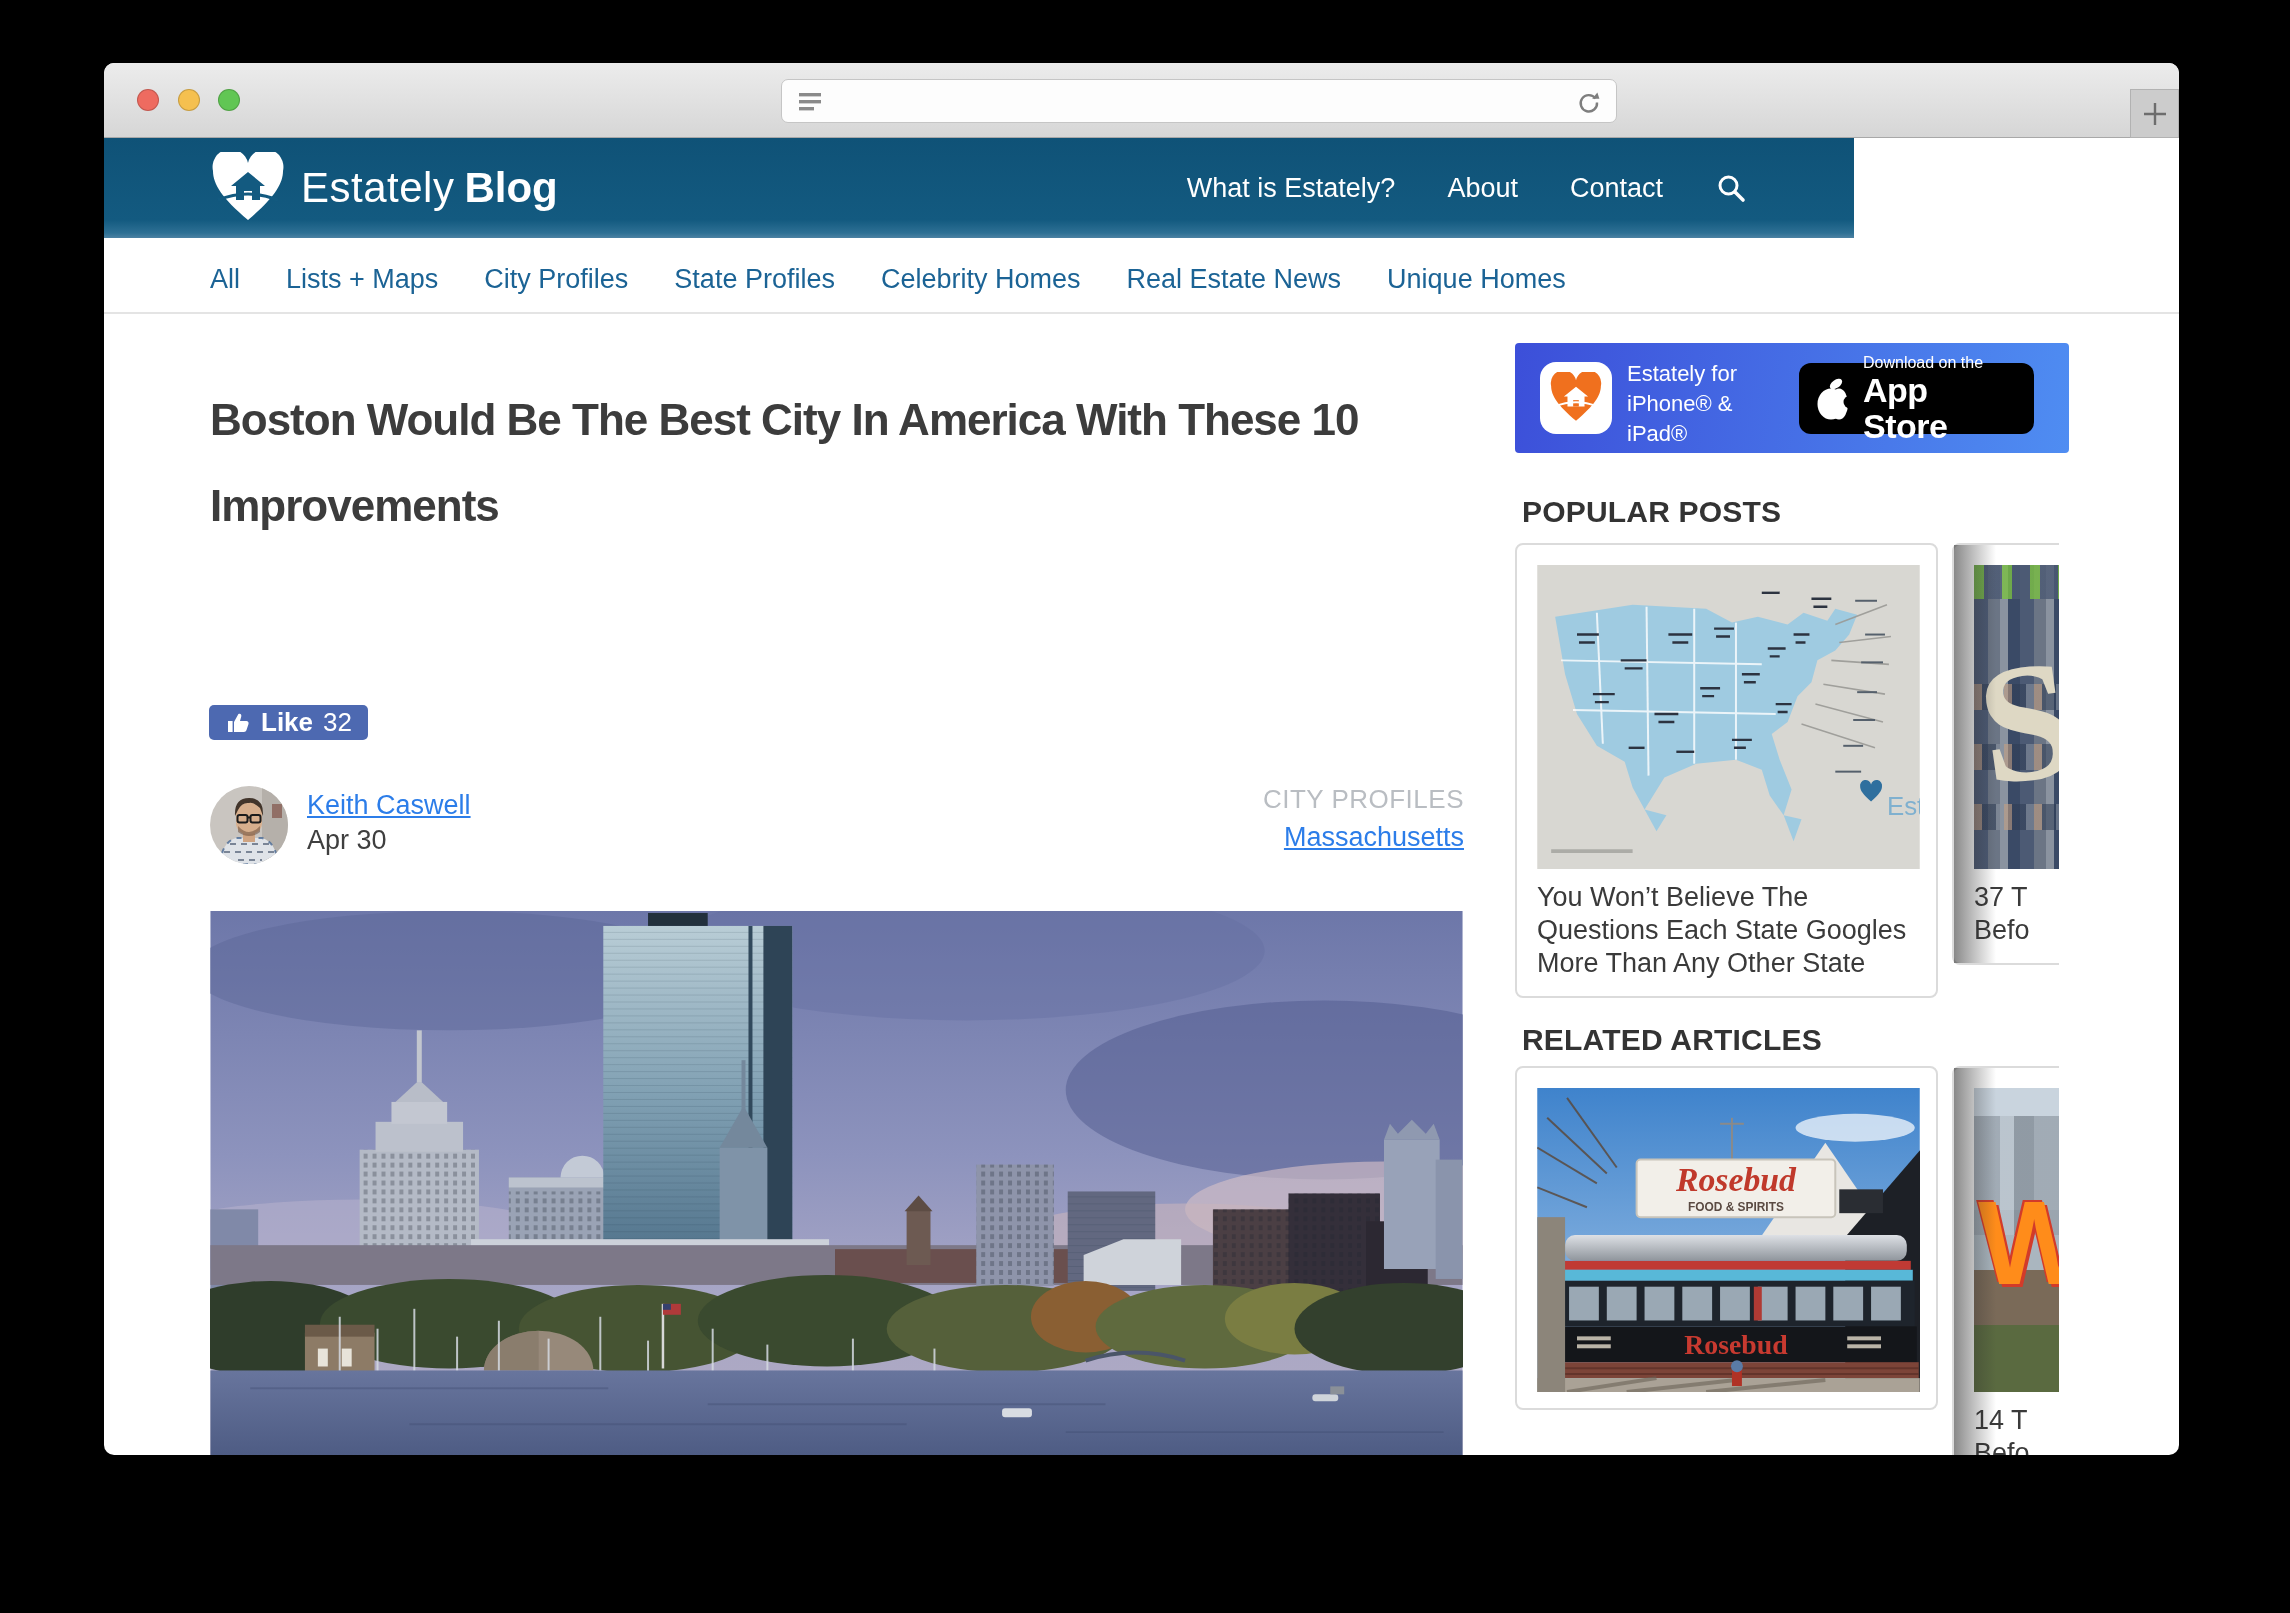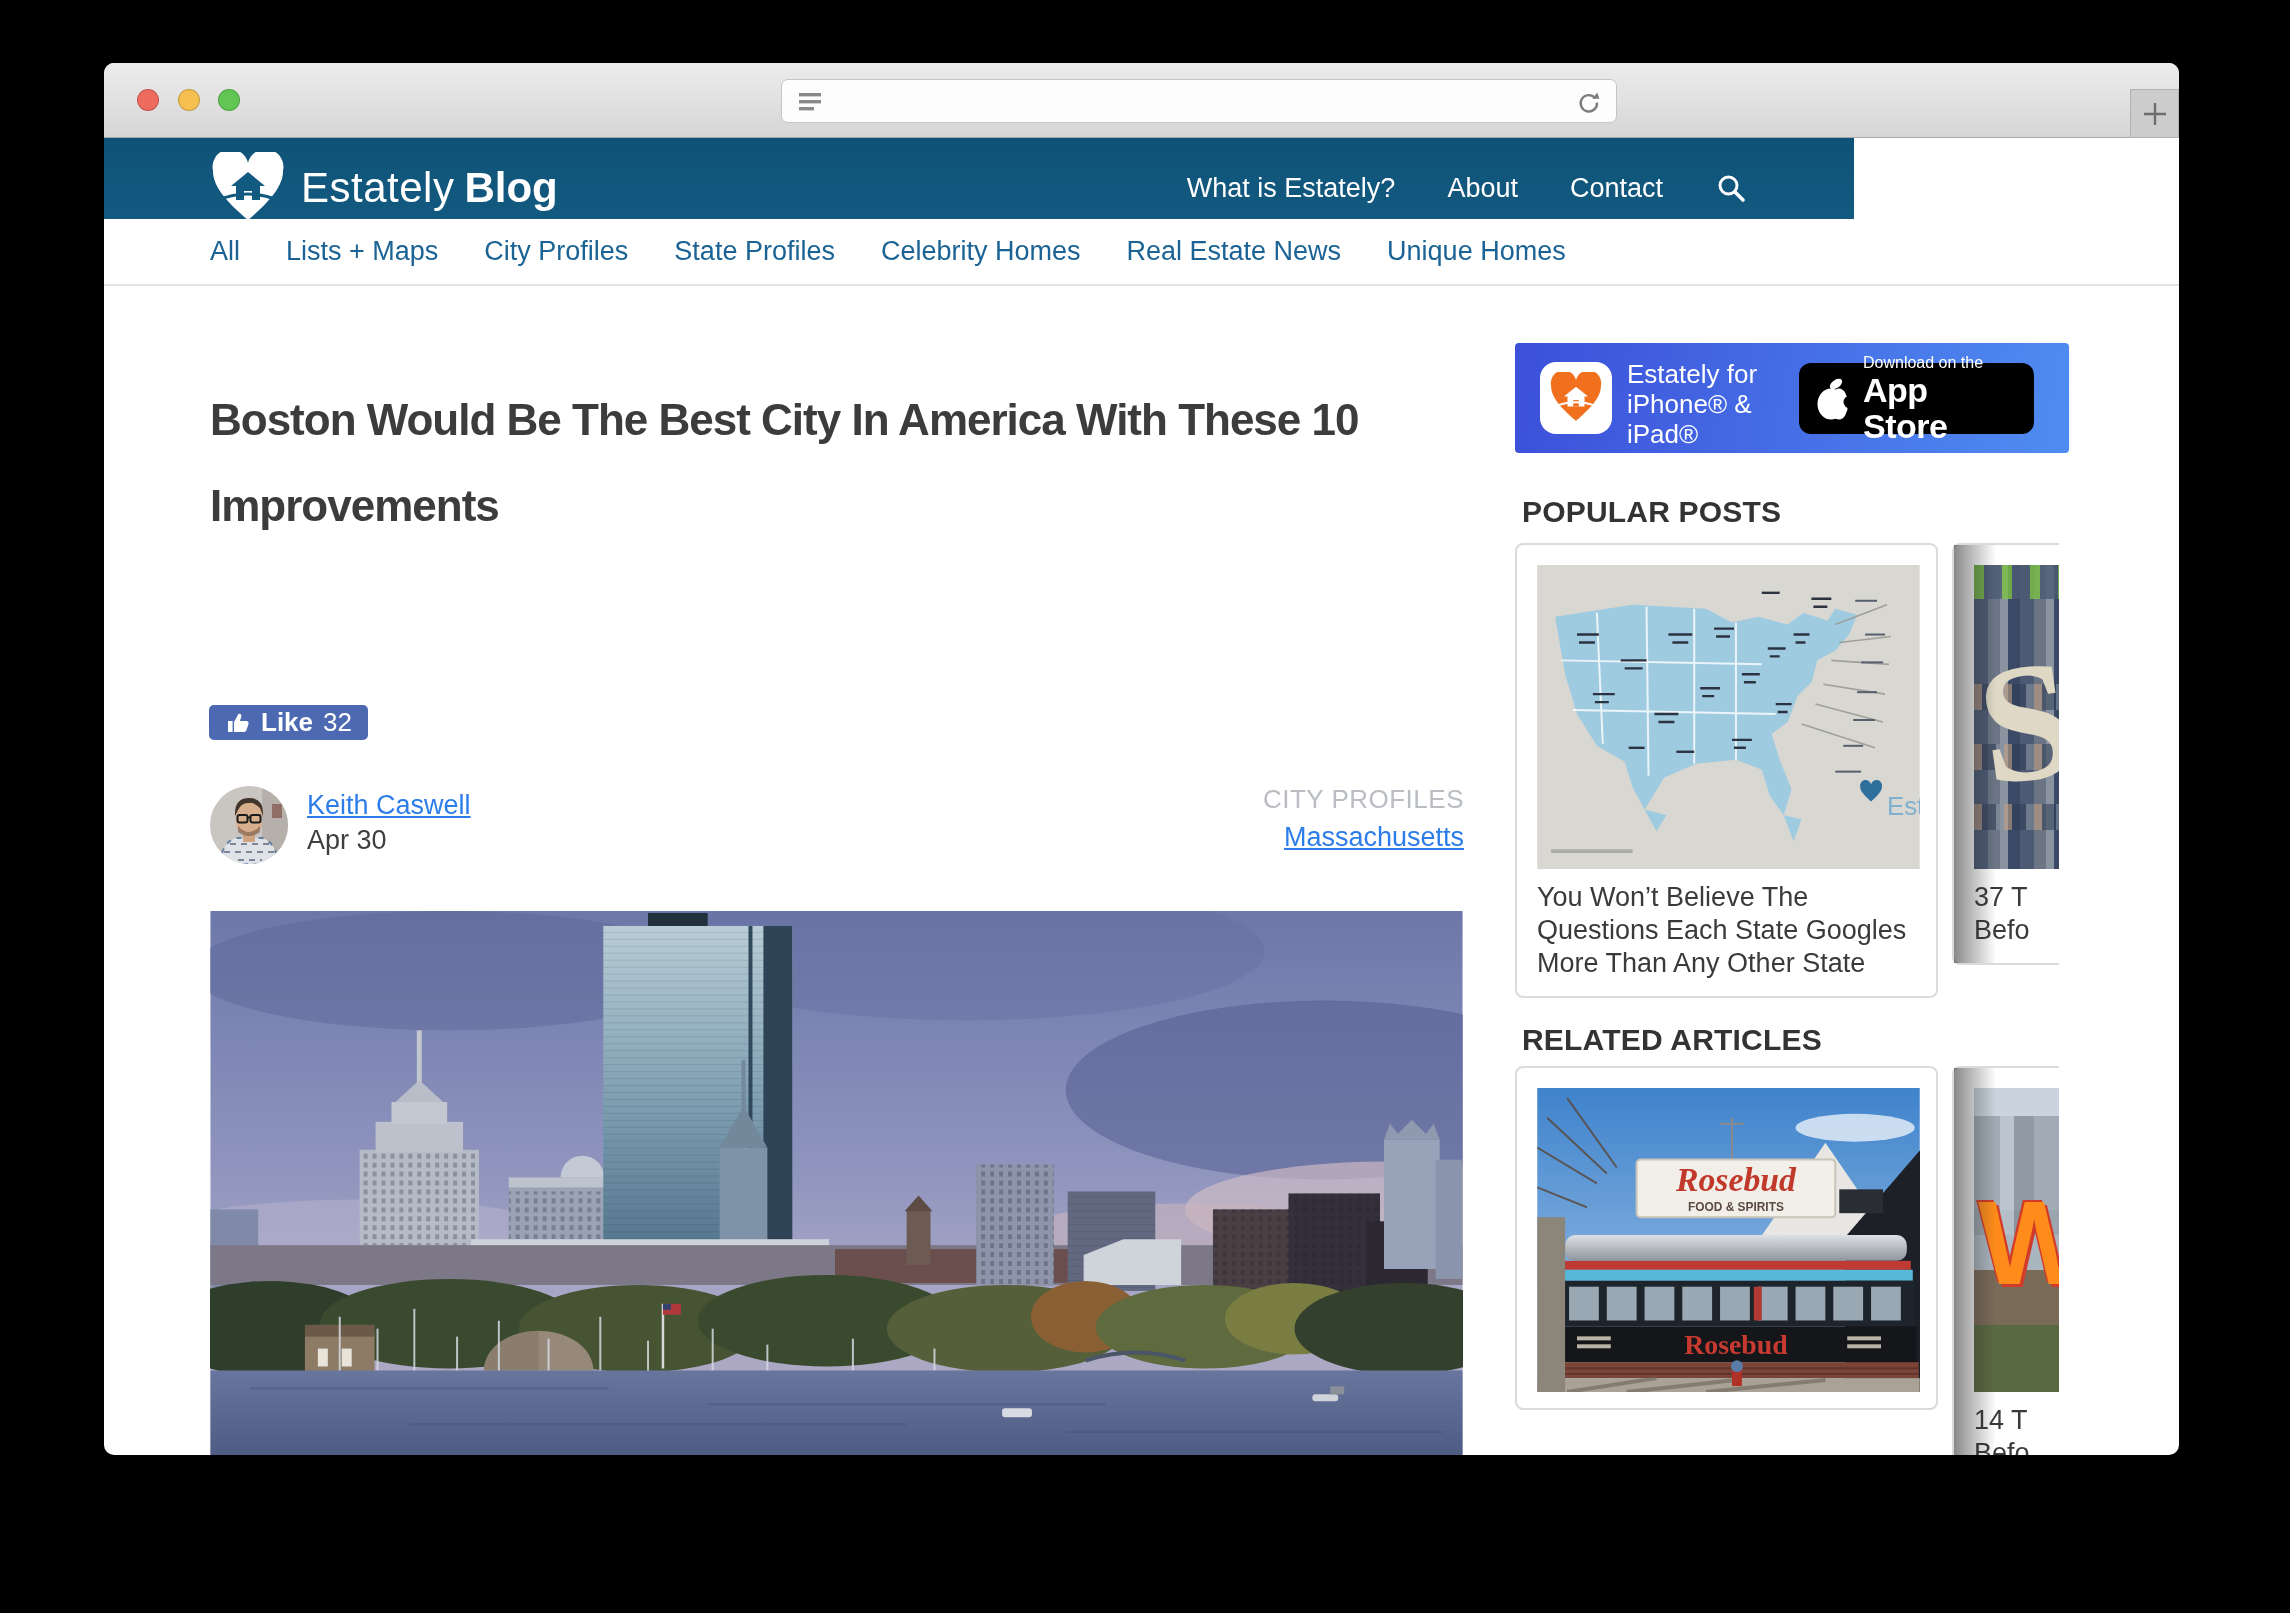--- a/index.html
+++ b/index.html
@@ -31,21 +31,21 @@
   .bluehdr{position:absolute;left:0;top:75px;width:1750px;height:100px;
            background:linear-gradient(#0f5277 0%,#135a80 82%,#2e7094 95%,#4c82a3 100%);}
   .logo{position:absolute;left:106px;top:14px;}
   .brand{position:absolute;left:197px;top:0;height:100px;line-height:100px;color:#fff;font-size:42px;}
   .brand .light-w{font-weight:300;letter-spacing:0.5px;}
   .brand .bold-w{font-weight:700;margin-left:10px;}
   .hdrnav{position:absolute;right:107px;top:0;height:100px;display:flex;align-items:center;gap:52px;}
   .hdrnav a{color:#fff;font-size:27px;text-decoration:none;cursor:pointer;}
 
   
-  .subnav{position:absolute;left:0;top:156px;width:2075px;height:67px;background:#fff;
+  .subnav{position:absolute;left:0;top:184px;width:2075px;height:67px;background:#fff;
           border-bottom:2px solid #e4e4e4;display:flex;align-items:center;gap:46px;padding-left:106px;}
   .subnav a{color:#1b6395;font-size:27px;text-decoration:none;cursor:pointer;}
 
   
   .headline{position:absolute;left:106px;top:314px;width:1159px;
             font-size:44px;line-height:86px;font-weight:700;color:#3c3c3c;letter-spacing:-1px;}
   .likebtn{position:absolute;left:105px;top:642px;height:35px;background:#4d69b1;border:none;
            border-radius:5px;display:flex;align-items:center;gap:10px;padding:0 16px;cursor:pointer;}
   .likebtn .lbl{color:#fff;font-size:26px;font-weight:700;}
   .likebtn .cnt{color:#fff;font-size:26px;font-weight:400;}
@@ -56,21 +56,21 @@
   .metacat{font-size:26px;color:#b9bdc2;letter-spacing:0.5px;}
   .metaloc{margin-top:7px;font-size:27px;}
   .metaloc a{color:#2c7de9;text-decoration:underline;cursor:pointer;}
   .mainphoto{position:absolute;left:106px;top:848px;width:1253px;height:544px;overflow:hidden;}
 
   
   .appbanner{position:absolute;left:1411px;top:280px;width:554px;height:110px;border-radius:4px;
              background:linear-gradient(100deg,#3c4fd9 0%,#4f8df2 100%);cursor:pointer;}
   .appicon{position:absolute;left:25px;top:19px;width:72px;height:72px;background:#fff;border-radius:16px;
            display:flex;align-items:center;justify-content:center;}
-  .apptext{position:absolute;left:112px;top:16px;color:#fff;font-size:26px;line-height:30px;}
+  .apptext{position:absolute;left:112px;top:16px;color:#fff;font-size:22px;line-height:30px;}
   .appbadge{position:absolute;left:284px;top:20px;width:235px;height:71px;background:#000;border-radius:12px;
             display:flex;align-items:center;padding:0 14px;gap:10px;}
   .badgecol{display:flex;flex-direction:column;color:#fff;}
   .badgesmall{font-size:16px;line-height:18px;}
   .badgelarge{font-size:34px;line-height:36px;font-weight:600;letter-spacing:-0.5px;}
 
   .sideheading{position:absolute;left:1418px;font-size:30px;font-weight:700;color:#333;letter-spacing:0.2px;}
   .carousel{position:absolute;left:1411px;width:544px;overflow:hidden;}
   .pcard{position:absolute;top:0;width:423px;background:#fff;border:2px solid #dbdbdb;border-radius:8px;
          padding:20px 20px 16px 20px;cursor:pointer;}

